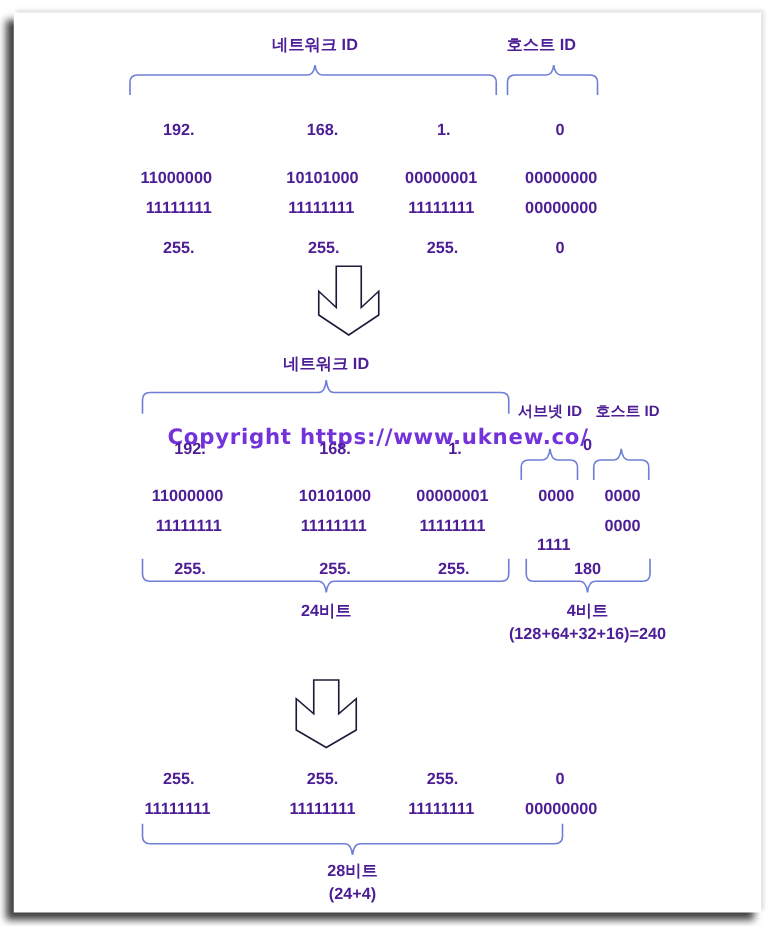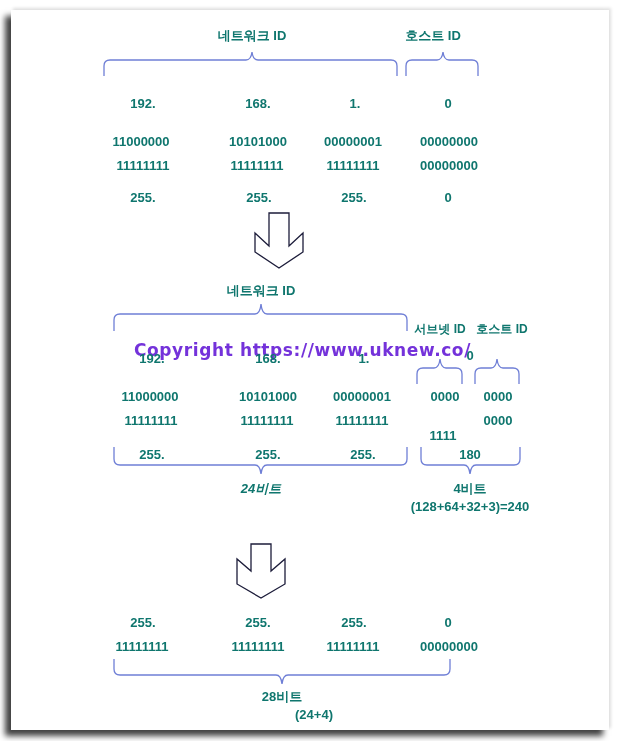--- a/index.html
+++ b/index.html
@@ -6,21 +6,21 @@
   body {
     width: 622px; height: 741px; background: #ffffff; position: relative; overflow: hidden;
     font-family: "Liberation Sans", "DejaVu Sans", sans-serif;
   }
   .frame {
     position: absolute; left: 11px; top: 10px; width: 598px; height: 720px;
     background: #ffffff;
     box-shadow: -6px 6px 6px rgba(0,0,0,0.75), 2px -2px 3px rgba(0,0,0,0.12);
   }
   .t {
-    position: absolute; font-weight: bold; font-size: 13px; color: #0f766e;
+    position: absolute; font-weight: bold; font-size: 13px; color: #4c1d95;
     white-space: nowrap; transform: translateX(-50%); line-height: 15px;
   }
   .t.small { font-size: 12px; }
   svg.overlay { position: absolute; left: 0; top: 0; }
   .brace { fill: none; stroke: #6f7fd6; stroke-width: 1.3; }
   .arrow { fill: #ffffff; stroke: #1c1c3a; stroke-width: 1.3; }
   .watermark {
     position: absolute; left: 134px; top: 340px; font-family: "DejaVu Sans", sans-serif;
     font-weight: bold; font-size: 17px; color: #6d28d9; letter-spacing: 0.6px;
     text-shadow: 1px 0 0 #fff, -1px 0 0 #fff, 0 1px 0 #fff, 0 -1px 0 #fff;
@@ -95,28 +95,28 @@
 <div class="t" style="left:267px;top:413px;">11111111</div>
 <div class="t" style="left:362px;top:413px;">11111111</div>
 <div class="t" style="left:443px;top:428px;">1111</div>
 <div class="t" style="left:498px;top:413px;">0000</div>
 
 <div class="t" style="left:152px;top:447px;">255.</div>
 <div class="t" style="left:268px;top:447px;">255.</div>
 <div class="t" style="left:363px;top:447px;">255.</div>
 <div class="t" style="left:470px;top:447px;">180</div>
 
-<div class="t" style="left:261px;top:481px;font-style:italic;">24비트</div>
+<div class="t" style="left:261px;top:481px;">24비트</div>
 <div class="t" style="left:470px;top:481px;">4비트</div>
-<div class="t" style="left:470px;top:499px;">(128+64+32+3)=240</div>
+<div class="t" style="left:470px;top:499px;">(128+64+32+16)=240</div>
 
 <div class="t" style="left:143px;top:615px;">255.</div>
 <div class="t" style="left:258px;top:615px;">255.</div>
 <div class="t" style="left:354px;top:615px;">255.</div>
 <div class="t" style="left:448px;top:615px;">0</div>
 
 <div class="t" style="left:142px;top:639px;">11111111</div>
 <div class="t" style="left:258px;top:639px;">11111111</div>
 <div class="t" style="left:353px;top:639px;">11111111</div>
 <div class="t" style="left:449px;top:639px;">00000000</div>
 
 <div class="t" style="left:282px;top:689px;text-align:right;">28비트</div>
-<div class="t" style="left:282px;top:707px;margin-left:32px;">(24+4)</div>
+<div class="t" style="left:282px;top:707px;">(24+4)</div>
 
 </body></html>

